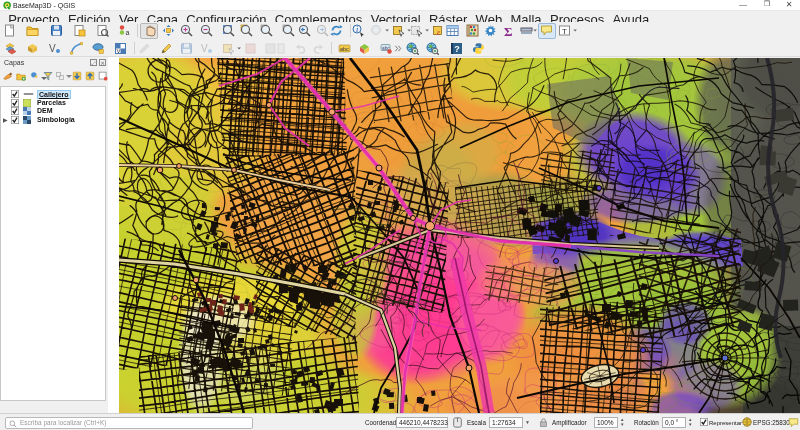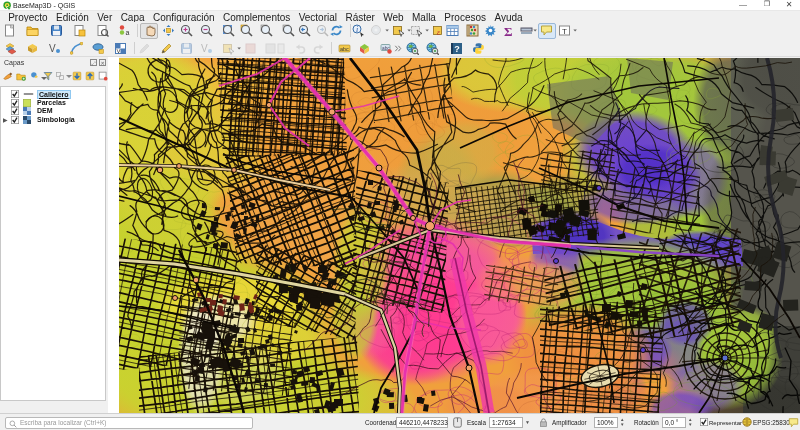--- a/index.html
+++ b/index.html
@@ -1,19 +1,19 @@
 <!DOCTYPE html>
 <html><head><meta charset="utf-8"><style>
 * { margin:0; padding:0; box-sizing:border-box; }
 body { font-family:"Liberation Sans", sans-serif; width:800px; height:430px; overflow:hidden; background:#f0f0f0; }
 #app { position:relative; width:800px; height:430px; }
 #titlebar { position:absolute; left:0; top:0; width:800px; height:11px; background:#ffffff; border-bottom:1px solid #e8e8e8; }
 #title-text { position:absolute; left:13px; top:1.5px; font-size:7px; color:#222; }
 .winbtn { position:absolute; top:0px; font-size:8px; color:#444; width:30px; text-align:center; }
-#menubar { position:absolute; left:0; top:11px; width:696px; height:11px; background:#f0f0f0; font-size:10px; color:#222; padding-left:4px; }
+#menubar { position:absolute; left:0; top:11px; width:696px; height:11px; background:#f0f0f0; font-size:13px; color:#222; padding-left:4px; }
 .mi { display:inline-block; padding:1px 4.2px; }
 .mi u { text-decoration:underline; }
 #tb1 { position:absolute; left:0; top:22px; width:800px; height:18px; background:#f0f0f0; }
 #tb2 { position:absolute; left:0; top:40px; width:800px; height:17px; background:#f0f0f0; border-bottom:1px solid #dcdcdc; }
 #panel { position:absolute; left:0; top:57px; width:108px; height:356px; background:#f0f0f0; }
 #panel-title { position:absolute; left:4px; top:2px; font-size:7px; color:#333; }
 #panel-tools { position:absolute; left:0px; top:14px; width:108px; height:16px; }
 #layers { position:absolute; left:0px; top:29px; width:106px; height:315px; padding-top:2px; background:#fff; border:1px solid #c8c8c8; font-size:7px; color:#111; }
 .lrow { position:relative; height:8.7px; padding-top:0.5px; white-space:nowrap; }
 .lrow .cb { position:absolute; left:10px; top:1px; }

